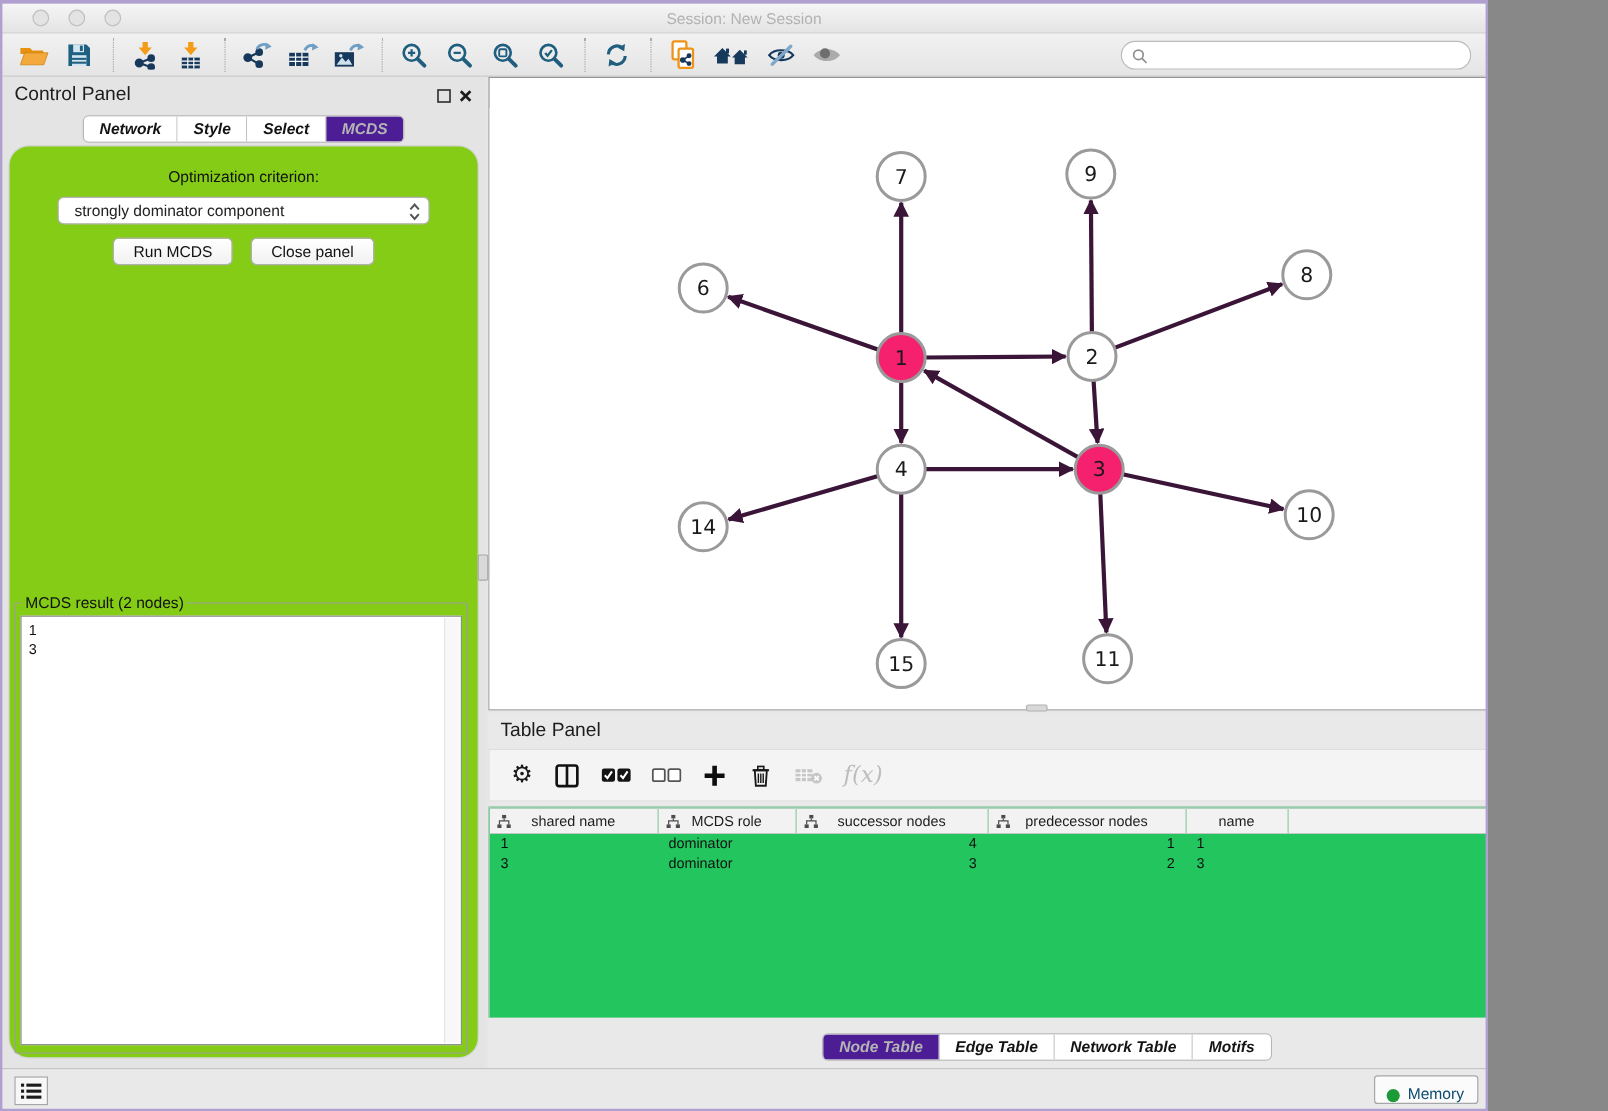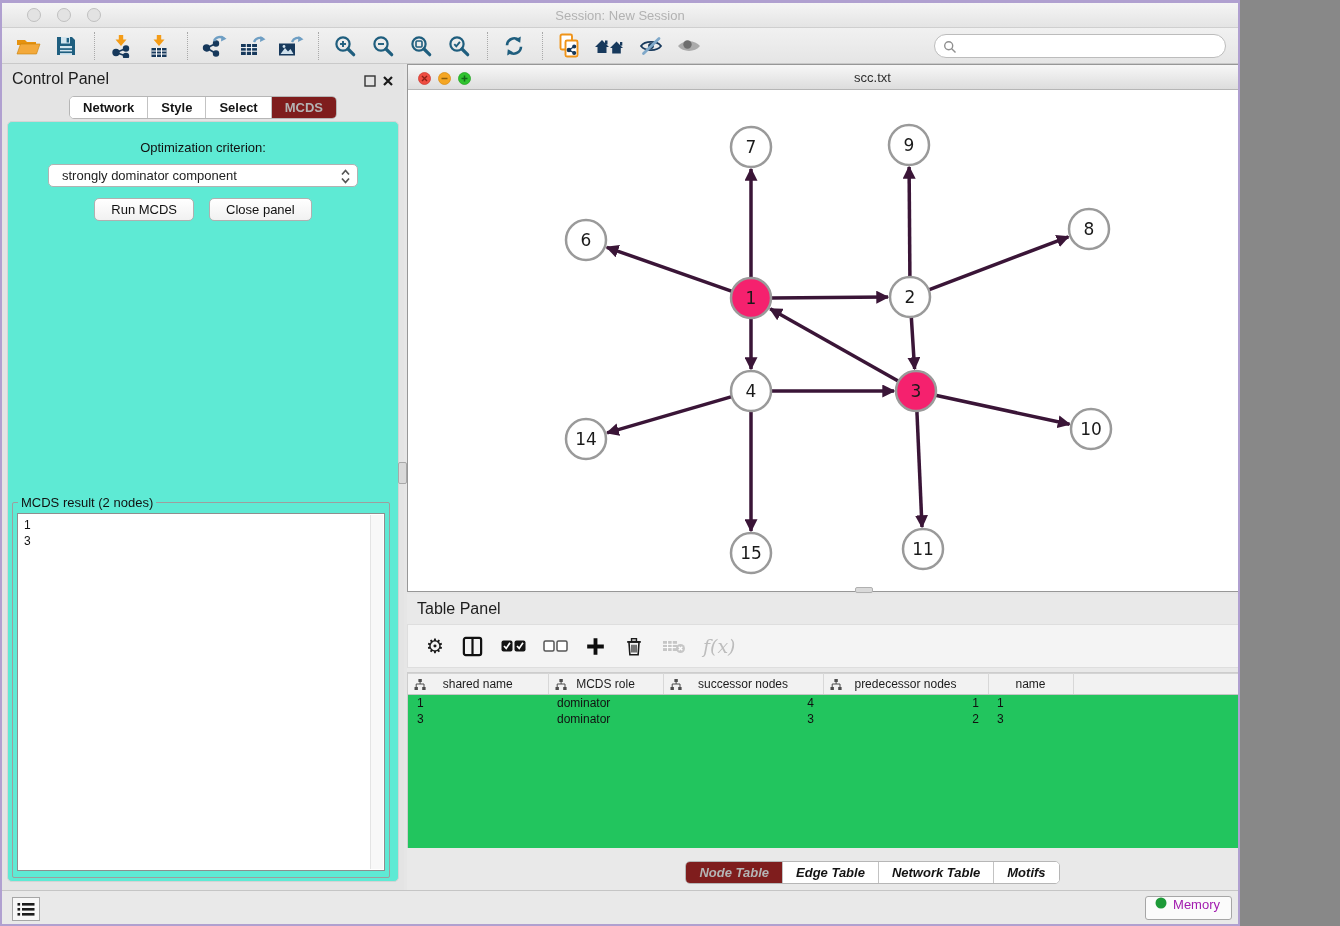--- a/index.html
+++ b/index.html
@@ -36,25 +36,25 @@
   
   .control-panel { position:absolute; left:2px; top:64px; width:402px; height:828px; background:#e4e4e4; }
   .panel-title { position:absolute; left:10px; top:6px; font-size:16px; color:#1d1d1d; }
   .panel-icon { position:absolute; top:9px; width:14px; height:13px; cursor:default; }
 
   .seg { display:flex; border:1px solid #b6b6b6; border-radius:5px; overflow:hidden;
     background:#fff; height:23px; }
   .seg .tab { padding:0 13px; font-size:13px; font-weight:600; line-height:21px;
     color:#141414; background:#fff; border-right:1px solid #c3c3c3; }
   .seg .tab:last-child { border-right:none; }
-  .seg .tab.active { background:#7f1d1d; color:#b4b4b4; }
-  .cp-tabs { position:absolute; left:0; top:32px; width:100%; display:flex; justify-content:center; }
+  .seg .tab.active { background:#4c1d95; color:#b4b4b4; }
+  .cp-tabs { position:absolute; left:0; top:32px; width:100%; display:flex; justify-content:center;font-style:italic; }
 
   .cp-content { position:absolute; left:5px; top:57px; width:392px; height:761px;
-    background:#5eead4; border:1px solid #d4d4d4; border-radius:5px; }
+    background:#84cc16; border:1px solid #d4d4d4; border-radius:17px; }
   .opt-label { margin-top:18px; text-align:center; font-size:13px; color:#111; }
   .criterion-select { position:relative; width:310px; height:23px; margin:9px auto 0 auto;
     background:#fff; border:1px solid #b2b2b2; border-radius:5px; font-size:13px;
     line-height:21px; padding-left:13px; }
   .criterion-select svg { position:absolute; right:6px; top:3px; }
   .btn-row { display:flex; justify-content:center; gap:15px; margin-top:11px; }
   .mac-btn { height:23px; padding:0 16px; background:linear-gradient(#ffffff,#f1f1f1);
     border:1px solid #b0b0b0; border-radius:5px; font-size:13px; font-family:inherit; color:#111; }
 
   fieldset.result-box { position:absolute; left:4px; right:8px; top:373px; bottom:3px;
@@ -103,21 +103,21 @@
 
   .tp-tabs { position:absolute; left:0; right:0; top:267px; display:flex; justify-content:center;font-style:italic; }
 
   
   .statusbar { position:absolute; left:0; bottom:2px; right:0; height:34px;
     background:#e9e9e9; border-top:1px solid #c5c5c5; }
   .list-btn { position:absolute; left:12px; top:6px; width:28px; height:24px;
     background:#f7f7f7; border:1px solid #a6a6a6; display:flex; align-items:center; justify-content:center; }
   .memory-btn { position:absolute; right:8px; top:5px; height:24px; padding:0 11px 0 9px;
     background:#fbfbfb; border:1px solid #a6a6a6; border-radius:3px;
-    display:flex; align-items:flex-start; gap:6px; font-size:13px; color:#a21caf; }
+    display:flex; align-items:flex-end; gap:6px; font-size:13px; color:#0c4a6e; }
 </style>
 </head>
 <body>
 
 <div class="window">
 
   <div class="titlebar">
     <span class="tl-dot" style="left:27px"></span>
     <span class="tl-dot" style="left:57px"></span>
     <span class="tl-dot" style="left:87px"></span>
@@ -328,41 +328,20 @@
           <div class="result-scrollbar"></div>
         </div>
       </fieldset>
     </div>
   </div>
 
   <div class="v-handle"></div>
   <div class="h-handle"></div>
 
   <div class="network-window">
-    <div class="nw-titlebar">
-      <span class="nw-dot" style="left:10px">
-        <svg width="13" height="13" viewBox="0 0 13 13">
-            <circle cx="6.5" cy="6.5" r="6" fill="#ee4c41" stroke="#cf3c32" stroke-width="0.8"></circle>
-            <path d="M4 4 L9 9 M9 4 L4 9" stroke="#8e1f17" stroke-width="1.4"></path>
-          </svg>
-      </span>
-      <span class="nw-dot" style="left:30px">
-        <svg width="13" height="13" viewBox="0 0 13 13">
-            <circle cx="6.5" cy="6.5" r="6" fill="#f5a623" stroke="#d98f16" stroke-width="0.8"></circle>
-            <line x1="3.5" y1="6.5" x2="9.5" y2="6.5" stroke="#8f5f0a" stroke-width="1.5"></line>
-          </svg>
-      </span>
-      <span class="nw-dot" style="left:50px">
-        <svg width="13" height="13" viewBox="0 0 13 13">
-            <circle cx="6.5" cy="6.5" r="6" fill="#2fc32f" stroke="#27a427" stroke-width="0.8"></circle>
-            <path d="M3.5 6.5 H9.5 M6.5 3.5 V9.5" stroke="#14691a" stroke-width="1.5"></path>
-          </svg>
-      </span>
-      <span class="nw-title">scc.txt</span>
-    </div>
     <div class="nw-canvas">
       <svg id="graph-svg" width="929" height="501" viewBox="0 0 929 501">
           <defs>
             <marker id="arw" viewBox="0 0 10 10" refX="9" refY="5" markerUnits="userSpaceOnUse" markerWidth="13" markerHeight="13" orient="auto">
               <path d="M0,0L10,5L0,10Z" fill="#3a1537"></path>
             </marker>
           </defs>
           <line x1="343.0" y1="188.0" x2="343.0" y2="79.0" stroke="#3a1537" stroke-width="3.5" marker-end="url(#arw)"></line>
           <line x1="324.1" y1="201.4" x2="198.8" y2="157.3" stroke="#3a1537" stroke-width="3.5" marker-end="url(#arw)"></line>
           <line x1="363.0" y1="207.9" x2="480.0" y2="207.1" stroke="#3a1537" stroke-width="3.5" marker-end="url(#arw)"></line>

